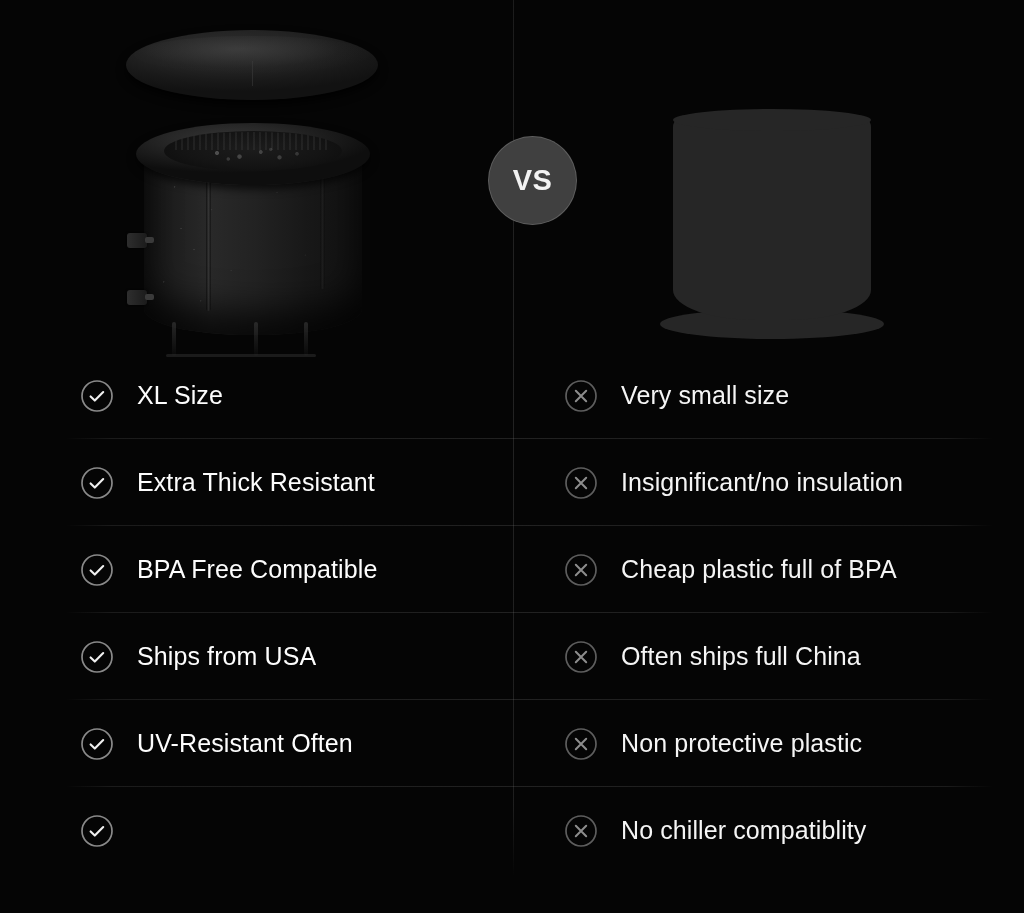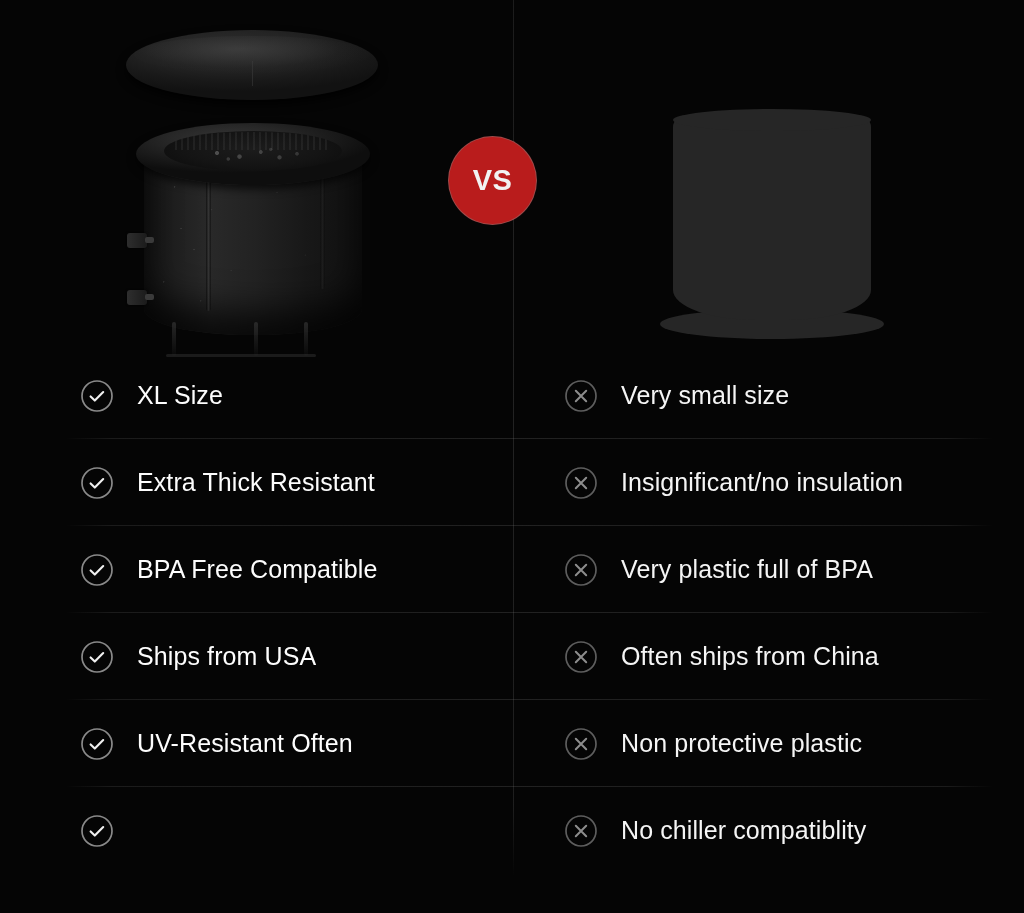--- a/index.html
+++ b/index.html
@@ -205,25 +205,25 @@
     position:absolute;
     left:13px; top:-6px;
     width:198px; height:22px;
     border-radius:50%;
     background:#262626;
   }
 
   
   .vs-badge {
     position:absolute;
-    left:448px; top:136px;
+    left:488px; top:136px;
     width:89px; height:89px;
     border-radius:50%;
     border:1px solid rgba(130,130,130,0.45);
-    background:#b91c1c;
+    background:#404040;
     display:flex; align-items:center; justify-content:center;
     z-index:6;
   }
   .vs-badge span {
     font-size:29px;
     font-weight:700;
     letter-spacing:0.5px;
     color:#f2f2f2;
   }
 
@@ -376,42 +376,42 @@
         </span>
         <span class="feat">BPA Free Compatible</span>
       </div>
       <div class="cell right">
         <span class="icon">
           <svg viewBox="0 0 34 34">
               <circle cx="17" cy="17" r="15" fill="none" stroke="#5e5e5e" stroke-width="1.7"></circle>
               <path d="M11.8 11.8l10.4 10.4M22.2 11.8L11.8 22.2" fill="none" stroke="#8d8d8d" stroke-width="2" stroke-linecap="round"></path>
             </svg>
         </span>
-        <span class="feat dim">Very plastic full of BPA</span>
+        <span class="feat dim">Cheap plastic full of BPA</span>
       </div>
     </div>
 
     <div class="row">
       <div class="cell left">
         <span class="icon">
           <svg viewBox="0 0 34 34">
               <circle cx="17" cy="17" r="15" fill="none" stroke="#8a8a8a" stroke-width="1.7"></circle>
               <path d="M10.6 17.4l4.2 4.2 8.4-8.6" fill="none" stroke="#f0f0f0" stroke-width="2.1" stroke-linecap="round" stroke-linejoin="round"></path>
             </svg>
         </span>
         <span class="feat">Ships from USA</span>
       </div>
       <div class="cell right">
         <span class="icon">
           <svg viewBox="0 0 34 34">
               <circle cx="17" cy="17" r="15" fill="none" stroke="#5e5e5e" stroke-width="1.7"></circle>
               <path d="M11.8 11.8l10.4 10.4M22.2 11.8L11.8 22.2" fill="none" stroke="#8d8d8d" stroke-width="2" stroke-linecap="round"></path>
             </svg>
         </span>
-        <span class="feat dim">Often ships from China</span>
+        <span class="feat dim">Often ships full China</span>
       </div>
     </div>
 
     <div class="row">
       <div class="cell left">
         <span class="icon">
           <svg viewBox="0 0 34 34">
               <circle cx="17" cy="17" r="15" fill="none" stroke="#8a8a8a" stroke-width="1.7"></circle>
               <path d="M10.6 17.4l4.2 4.2 8.4-8.6" fill="none" stroke="#f0f0f0" stroke-width="2.1" stroke-linecap="round" stroke-linejoin="round"></path>
             </svg>

